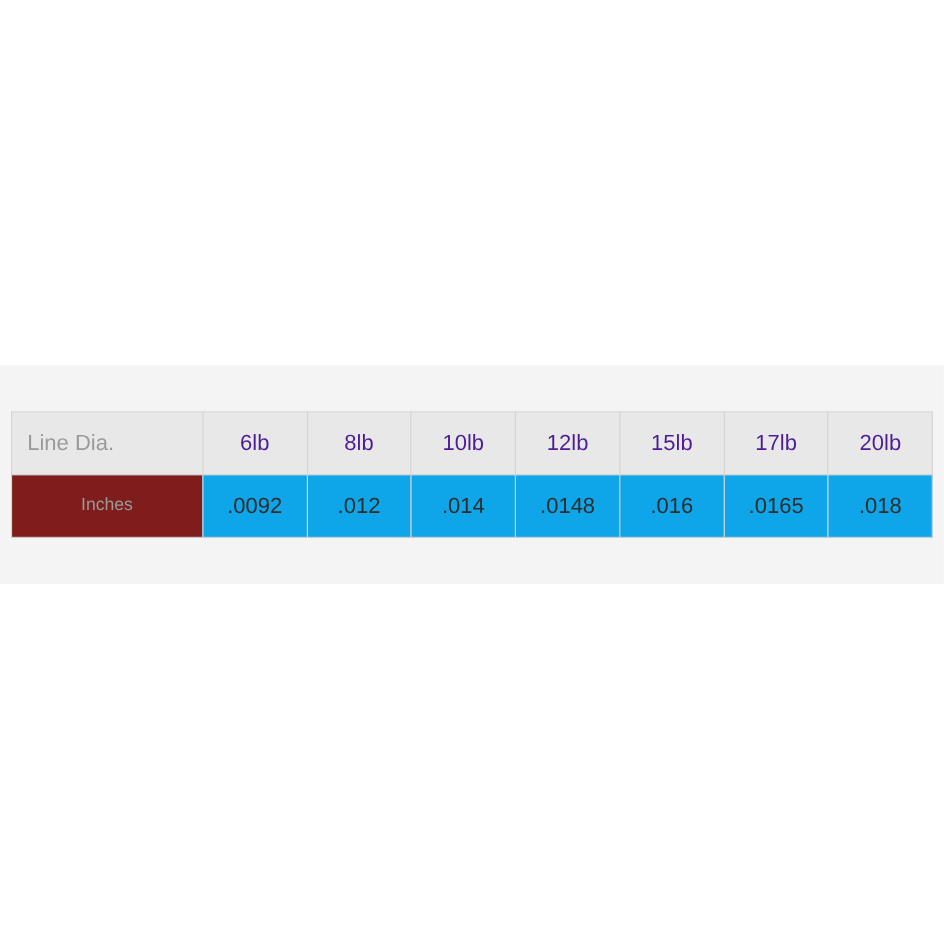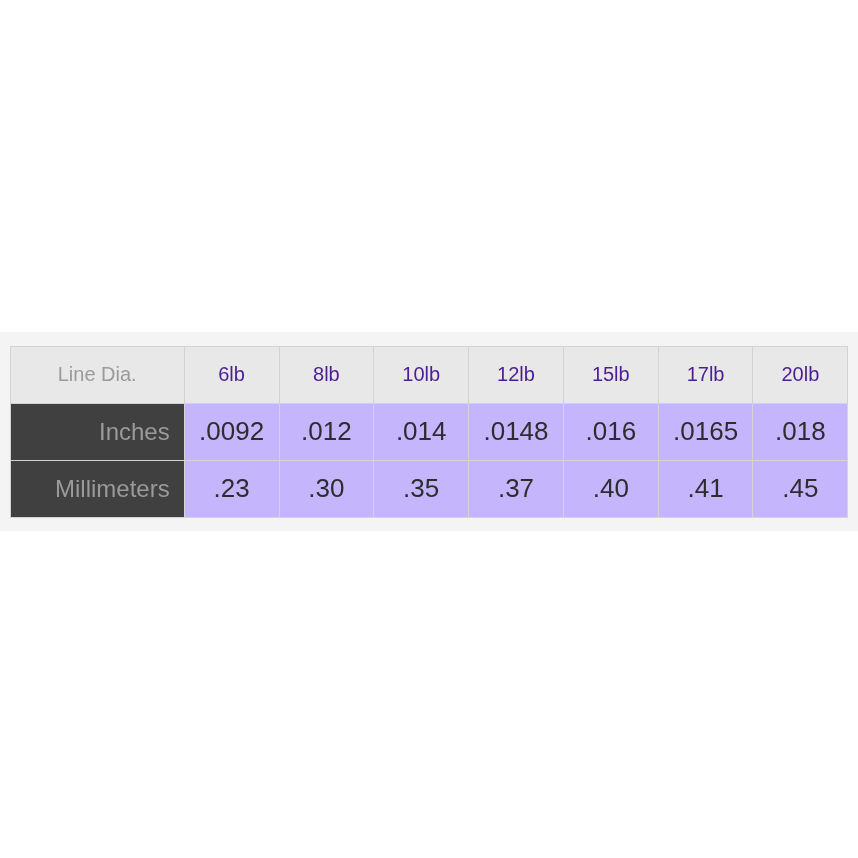--- a/index.html
+++ b/index.html
@@ -50,41 +50,41 @@
   
   .hdr-cell {
     background: #e8e8e8;
     color: #4c1d95;
     font-size: 20px;
     text-align: center;
   }
 
   
   .row-label {
-    background: #404040;
+    background: #7f1d1d;
     color: #9a9a9a;
-    font-size: 24px;
-    text-align: right;
+    font-size: 16px;
+    text-align: center;
     padding-right: 22px;
   }
 
   .corner-label {
     background: #e8e8e8;
     color: #9a9a9a;
     font-size: 20px;
-    text-align: center;
+    text-align: left;
     padding-left: 30px;
     margin-left: 36px;
   }
 
   
   .val-cell {
-    background: #c4b5fd;
+    background: #0ea5e9;
     color: #2d2d2d;
-    font-size: 26px;
+    font-size: 20px;
     text-align: center;
   }
 
   col.c-label { width: 174px; }
   col.c-data  { width: 94.8px; }
 </style>
 </head>
 <body>
 
 <div class="page-wrap">
@@ -119,26 +119,16 @@
         <td class="row-label">Inches</td>
         <td class="val-cell">.0092</td>
         <td class="val-cell">.012</td>
         <td class="val-cell">.014</td>
         <td class="val-cell">.0148</td>
         <td class="val-cell">.016</td>
         <td class="val-cell">.0165</td>
         <td class="val-cell">.018</td>
       </tr>
 
-      <tr>
-        <td class="row-label">Millimeters</td>
-        <td class="val-cell">.23</td>
-        <td class="val-cell">.30</td>
-        <td class="val-cell">.35</td>
-        <td class="val-cell">.37</td>
-        <td class="val-cell">.40</td>
-        <td class="val-cell">.41</td>
-        <td class="val-cell">.45</td>
-      </tr>
     </tbody>
   </table>
 
 </div>
 
 </body></html>

